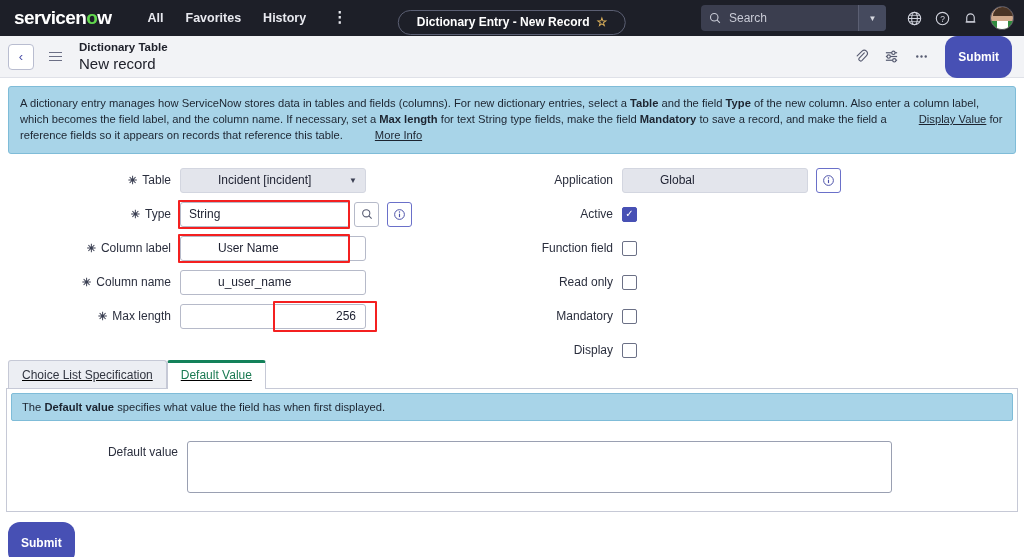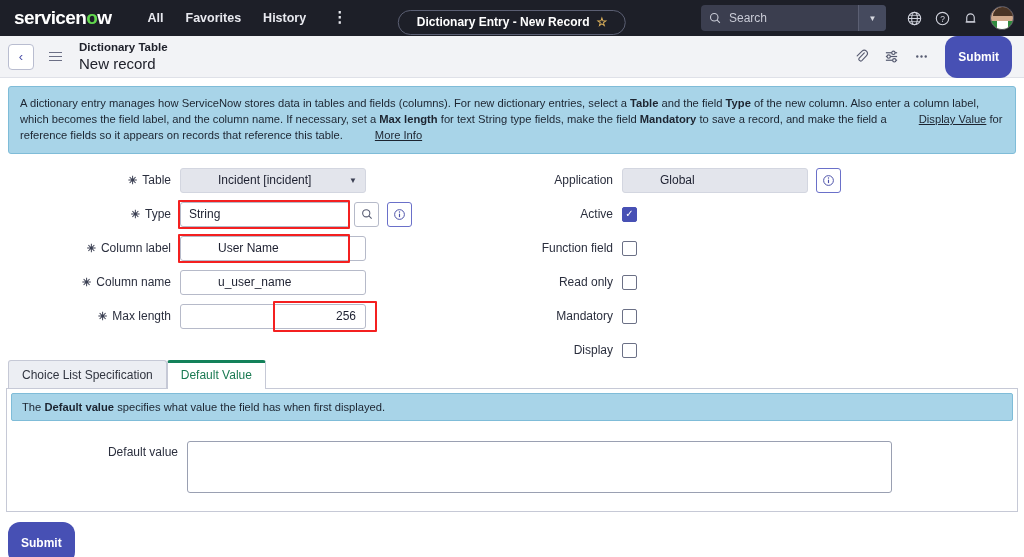--- a/index.html
+++ b/index.html
@@ -181,21 +181,21 @@
   }
 
   
   .redbox {
     position: absolute; border: 2.5px solid #f42020;
     pointer-events: none; border-radius: 1px;
   }
 
   
   .tabs-section { padding: 0 6px; background: #ffffff; }
-  .tabstrip { display: flex; align-items: center; padding-left: 2px; }
+  .tabstrip { display: flex; align-items: center; padding-left: 2px; text-decoration: underline; }
   .tab {
     font-size: 12px; padding: 7px 13px 7px 13px;
     border: 1px solid #c6c9d6; border-bottom: none;
     background: #eceef3; color: #30343f;
     border-radius: 3px 3px 0 0; cursor: pointer;
     position: relative; top: 1px;
   }
   .tab.active {
     background: #ffffff; color: #1a7a52; font-weight: 400;
     border-top: 3px solid #13815a; padding-top: 5px;

